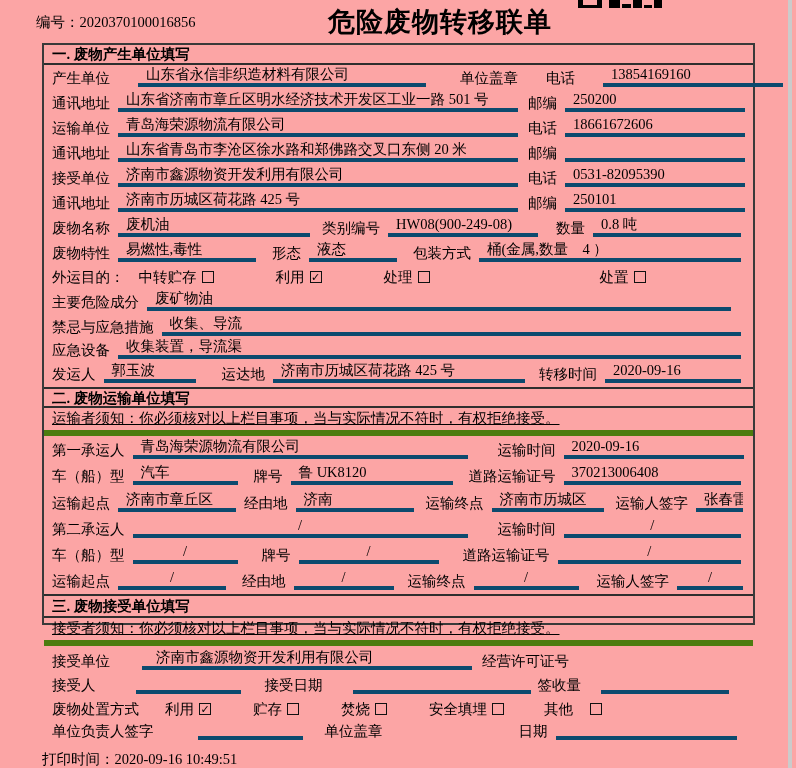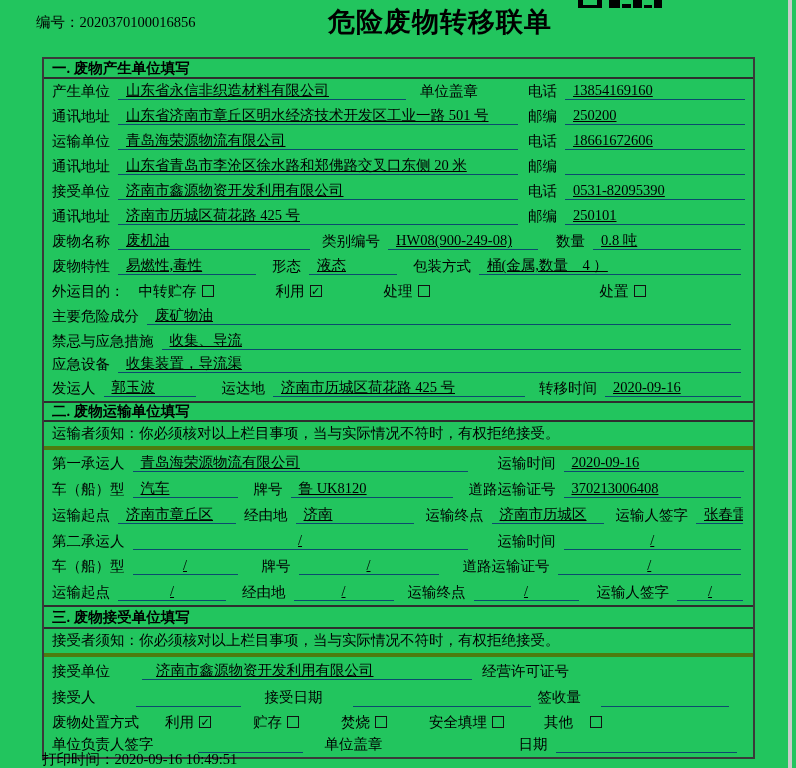--- a/index.html
+++ b/index.html
@@ -1,36 +1,36 @@
 <!DOCTYPE html>
 <html><head>
 <meta charset="utf-8">
 <style>
   html,body{margin:0;padding:0;background:#ffffff;}
   body{font-family:"Liberation Serif","DejaVu Serif",serif;color:#000;}
-  #page{position:relative;width:796px;height:768px;background:#22c55e;overflow:hidden;}
+  #page{position:relative;width:796px;height:768px;background:#fca5a5;overflow:hidden;}
 
   
   #doc-no{position:absolute;left:36px;top:13px;font-size:14.5px;white-space:nowrap;}
   #doc-title{position:absolute;left:328px;top:4px;font-size:27px;font-weight:bold;letter-spacing:1px;white-space:nowrap;}
   #qr-frag{position:absolute;left:578px;top:0;width:84px;height:9px;}
   #qr-frag div{position:absolute;background:#000;}
 
   
-  #form-table{position:absolute;left:42px;top:57px;width:713px;height:702px;
+  #form-table{position:absolute;left:42px;top:43px;width:713px;height:582px;
     border:2px solid #3a3a3a;box-sizing:border-box;display:flex;flex-direction:column;}
   .sech{font-weight:bold;font-size:14.5px;padding:2px 8px 1px 8px;
     border-bottom:2px solid #2e2e2e;display:flex;align-items:center;box-sizing:border-box;}
   .sech.bt{border-top:2px solid #2e2e2e;}
   .row{display:flex;align-items:flex-end;padding:2px 8px 4px 8px;box-sizing:border-box;
     font-size:14.5px;line-height:1.25;}
-  .notice{align-items:center;border-bottom:4px solid #4d7c0f;}
+  .notice{align-items:center;border-bottom:6px solid #4d7c0f;text-decoration:underline;}
   .lab{white-space:nowrap;margin-right:8px;flex:none;}
-  .fld{border-bottom:1px solid #0c4a6e;padding:0 2px 0 8px;white-space:nowrap;
-    box-sizing:border-box;flex:none;overflow:hidden;text-decoration:underline;}
+  .fld{border-bottom:4px solid #0c4a6e;padding:0 2px 0 8px;white-space:nowrap;
+    box-sizing:border-box;flex:none;overflow:hidden;}
   .fld.ctr{text-align:center;padding:0;}
   .grow{flex:1 1 auto;}
   .cb{flex:none;width:12px;height:12px;border:1px solid #111;margin-left:5px;margin-bottom:3px;
     font-size:11px;line-height:11px;text-align:center;box-sizing:border-box;align-self:flex-end;}
 
   
   #print-time{position:absolute;left:42px;top:750px;font-size:14.5px;white-space:nowrap;}
   #page-edge{position:absolute;left:788px;top:0;width:4px;height:768px;background:#cbcbcb;}
 </style>
 </head>
@@ -51,21 +51,21 @@
 
   <div id="doc-no">
     <span>编号：</span><span>2020370100016856</span>
   </div>
   <div id="doc-title">危险废物转移联单</div>
 
   <div id="form-table">
 
     <div class="sech" style="height:20px;">一. 废物产生单位填写</div>
 
-    <div class="row" style="height:26px;">
+    <div class="row" style="height:26px;gap:20px;">
       <span class="lab">产生单位</span>
       <span class="fld" style="width:288px;">山东省永信非织造材料有限公司</span>
       <span class="lab" style="margin-left:14px;">单位盖章</span>
       <span class="lab" style="margin-left:auto;">电话</span>
       <span class="fld" style="width:180px;">13854169160</span>
     </div>
 
     <div class="row" style="height:25px;">
       <span class="lab">通讯地址</span>
       <span class="fld" style="width:400px;">山东省济南市章丘区明水经济技术开发区工业一路 501 号</span>

